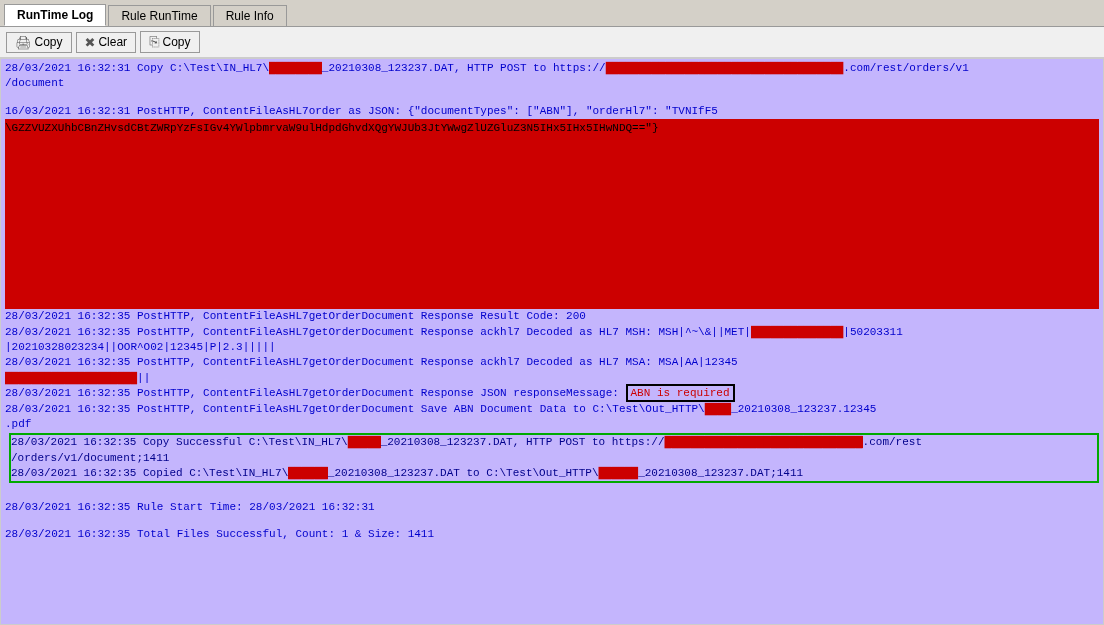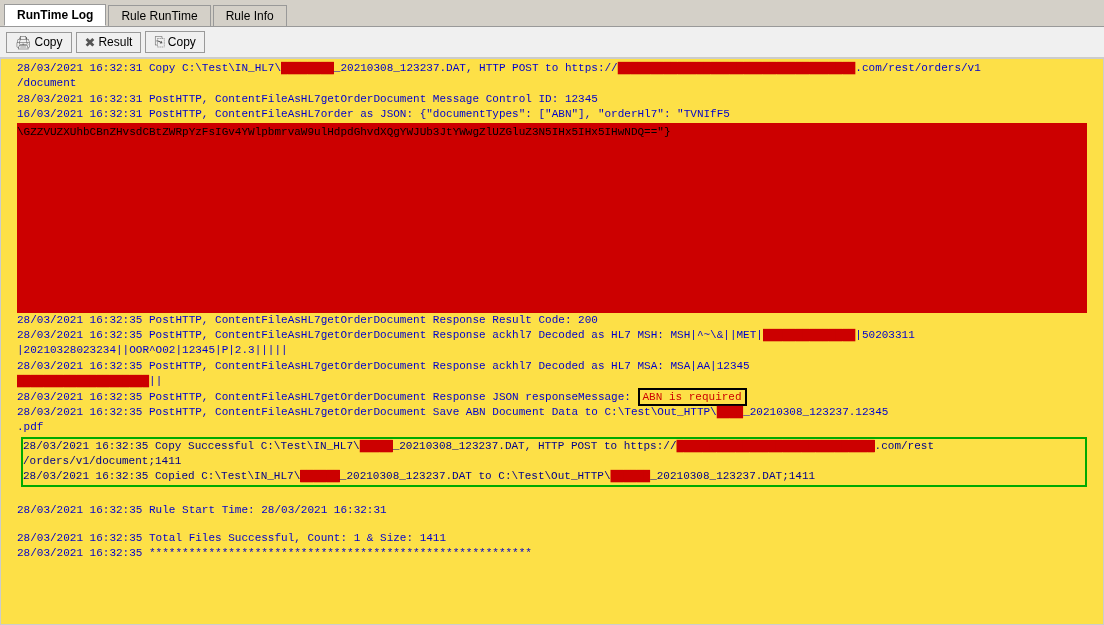--- a/index.html
+++ b/index.html
@@ -63,22 +63,22 @@
     .btn-icon {
       font-size: 13px;
       color: #555;
     }
 
     .log-container {
       width: 100%;
       height: calc(625px - 58px);
       overflow-y: auto;
       overflow-x: auto;
-      background: #fde047;
-      padding: 2px 16px;
+      background: #c4b5fd;
+      padding: 2px 4px;
       border: 1px solid #ccc;
     }
 
     .log-line {
       white-space: pre;
       line-height: 1.4;
       color: #00f;
       font-size: 11px;
     }
 
@@ -100,38 +100,37 @@
   <div class="tab">Rule Info</div>
 </div>
 
 <div class="toolbar">
   <button class="toolbar-btn">
     <span class="btn-icon">🖨</span>
     <span>Copy</span>
   </button>
   <button class="toolbar-btn">
     <span class="btn-icon">✖</span>
-    <span>Result</span>
+    <span>Clear</span>
   </button>
   <button class="toolbar-btn">
     <span class="btn-icon">⎘</span>
     <span>Copy</span>
   </button>
 </div>
 
 <div class="log-wrapper">
   <div class="log-container">
 
     
     <span class="log-line blue">28/03/2021 16:32:31 Copy C:\Test\IN_HL7\<span style="background:#c00;color:#c00;">████████</span>_20210308_123237.DAT, HTTP POST to https://<span style="background:#c00;color:#c00;">████████████████████████████████████</span>.com/rest/orders/v1
 /document</span>
     <br>
 
     
-    <span class="log-line blue">28/03/2021 16:32:31 PostHTTP, ContentFileAsHL7getOrderDocument Message Control ID: 12345</span>
     <br>
 
     
     <span class="log-line blue">16/03/2021 16:32:31 PostHTTP, ContentFileAsHL7order as JSON: {"documentTypes": ["ABN"], "orderHl7": "TVNIfF5</span>
     <br>
 
     
     <div style="background:#cc0000; width:100%; min-height:190px; display:flex; flex-direction:column; justify-content:flex-start; padding:2px 0;">
       <span class="log-line" style="color:#000; background:#cc0000; white-space:pre;">\GZZVUZXUhbCBnZHvsdCBtZWRpYzFsIGv4YWlpbmrvaW9ulHdpdGhvdXQgYWJUb3JtYWwgZlUZGluZ3N5IHx5IHx5IHwNDQ=="}</span>
     </div>
@@ -168,17 +167,16 @@
     <br>
 
     <span class="log-line blue">28/03/2021 16:32:35 Rule Start Time: 28/03/2021 16:32:31</span>
     <br>
 
     <br>
 
     <span class="log-line blue">28/03/2021 16:32:35 Total Files Successful, Count: 1 &amp; Size: 1411</span>
     <br>
 
-    <span class="log-line blue">28/03/2021 16:32:35 **********************************************************</span>
     <br>
 
   </div>
 </div>
 
 </body></html>

